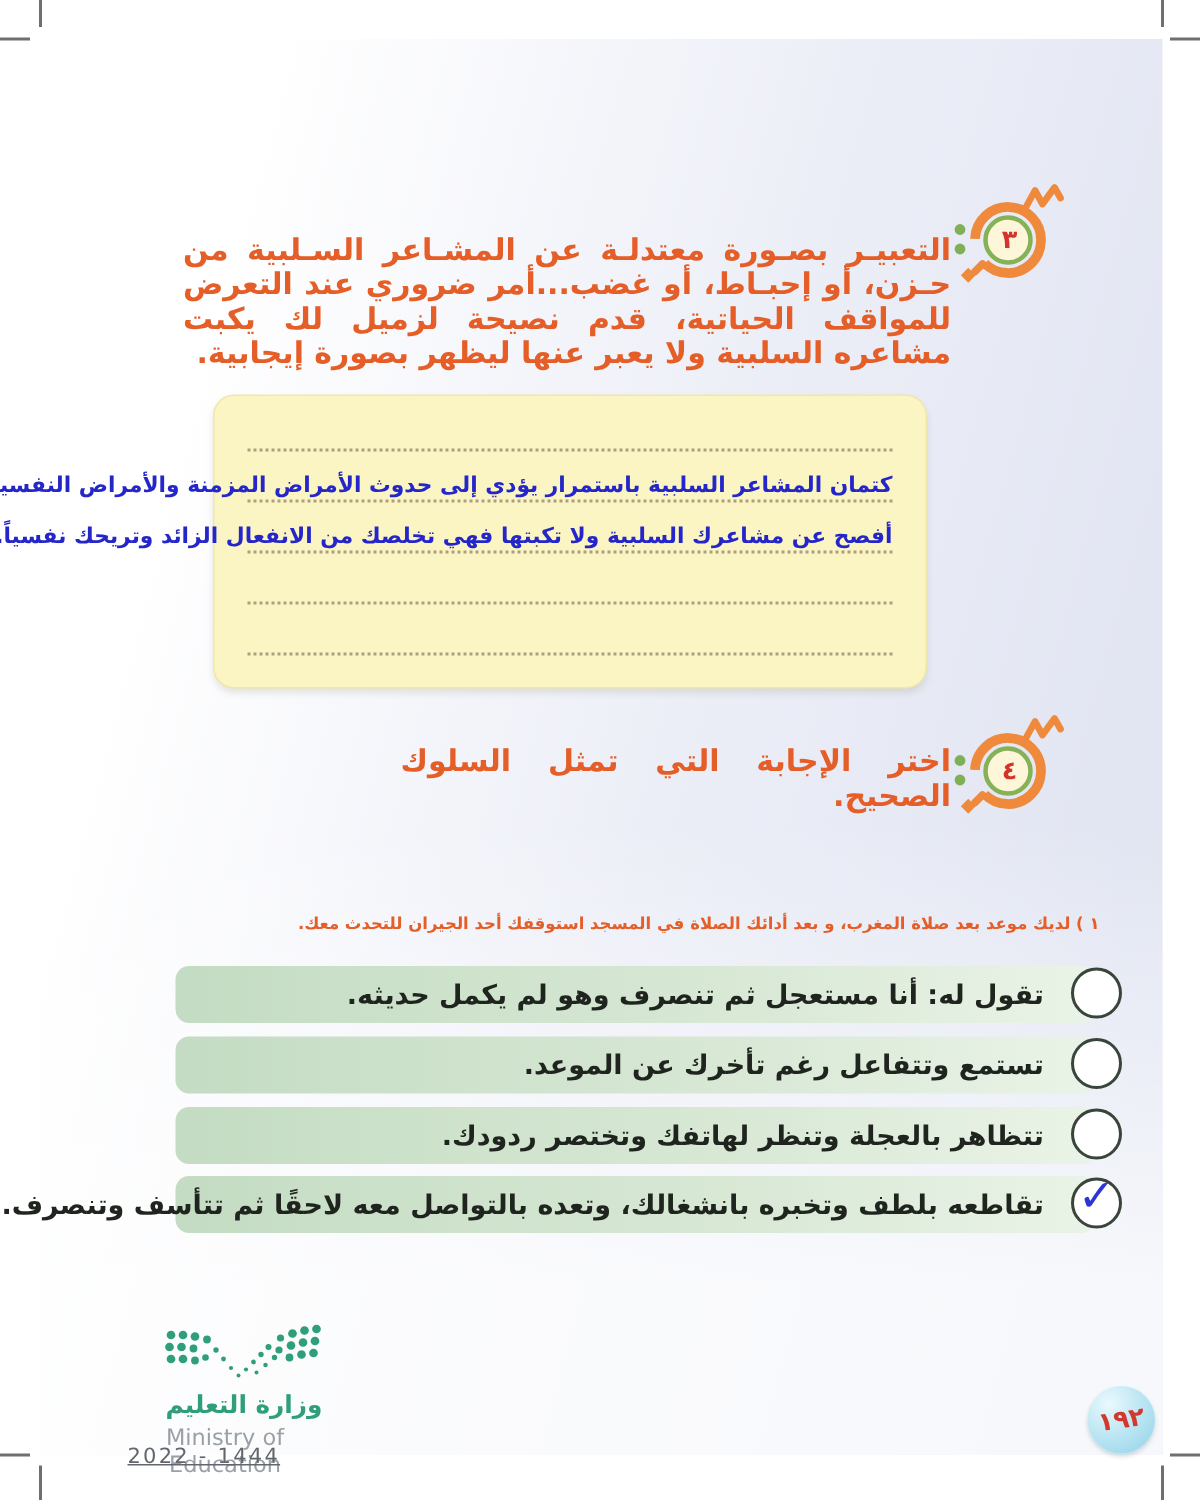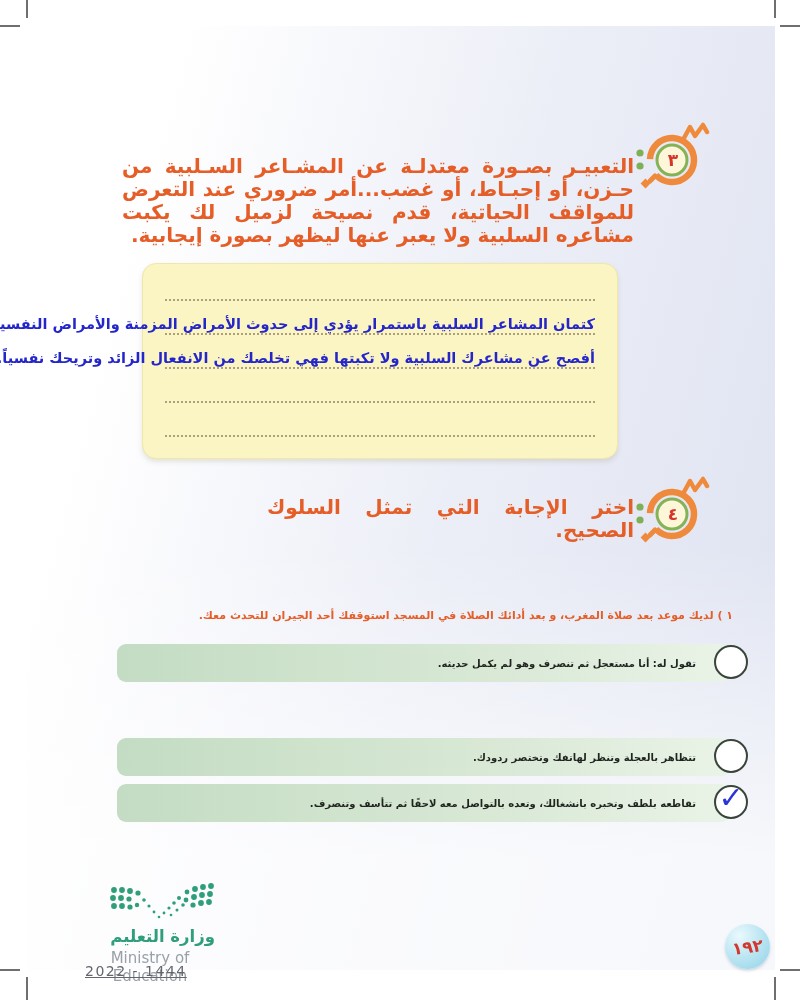--- a/index.html
+++ b/index.html
@@ -40,21 +40,21 @@
               text-align:justify; color:#e55d27; font-weight:bold; font-size:11px;
               line-height:25px; }
 
   
   .option { position:absolute; left:90px; width:625px; height:40px; }
   .option-bar { position:absolute; left:0; top:1px; width:613px; height:38px;
                 border-radius:9px;
                 background:linear-gradient(to right, #c4dcc3 0%, #d6e7d3 55%, #eaf3e7 100%); }
   .option-label { position:absolute; right:46px; top:0; height:40px; display:flex;
                   align-items:center; direction:rtl; white-space:nowrap;
-                  font-size:10px; font-weight:bold; color:#1f241f; }
+                  font-size:18px; font-weight:bold; color:#1f241f; }
   .option-circle { position:absolute; right:-6px; top:2px; width:34px; height:34px;
                    border:2.5px solid #39453a; border-radius:50%; background:#ffffff;
                    display:flex; align-items:center; justify-content:center; }
   .check { font-size:30px; font-weight:bold; color:#2c35d6; line-height:1;
            transform:translateY(-4px); }
 
   
   .logo-dots { position:absolute; left:82px; top:856px; }
   .logo-ar { position:absolute; left:56px; top:901px; width:132px; text-align:right;
              direction:rtl; font-size:16.5px; font-weight:bold; color:#2f9e7a;
@@ -130,20 +130,25 @@
       </svg>
       <span class="num">٤</span>
     </div>
     <div class="q-prompt" style="left:240px; top:470px; width:367px; ">اختر الإجابة التي تمثل السلوك الصحيح.</div>
 
     <div class="scenario">١ ) لديك موعد بعد صلاة المغرب، و بعد أدائك الصلاة في المسجد استوقفك أحد الجيران للتحدث معك.</div>
 
     <div class="option" style="top:617px;">
       <div class="option-bar"></div>
       <span class="option-label">تقول له: أنا مستعجل ثم تنصرف وهو لم يكمل حديثه.</span>
+      <span class="option-circle"></span>
+    </div>
+    <div class="option" style="top:664px;">
+      <div class="option-bar"></div>
+      <span class="option-label">تستمع وتتفاعل رغم تأخرك عن الموعد.</span>
       <span class="option-circle"></span>
     </div>
     <div class="option" style="top:711px;padding-left:24px;">
       <div class="option-bar"></div>
       <span class="option-label">تتظاهر بالعجلة وتنظر لهاتفك وتختصر ردودك.</span>
       <span class="option-circle"></span>
     </div>
     <div class="option" style="top:757px;text-align:right;">
       <div class="option-bar"></div>
       <span class="option-label">تقاطعه بلطف وتخبره بانشغالك، وتعده بالتواصل معه لاحقًا ثم تتأسف وتنصرف.</span>

